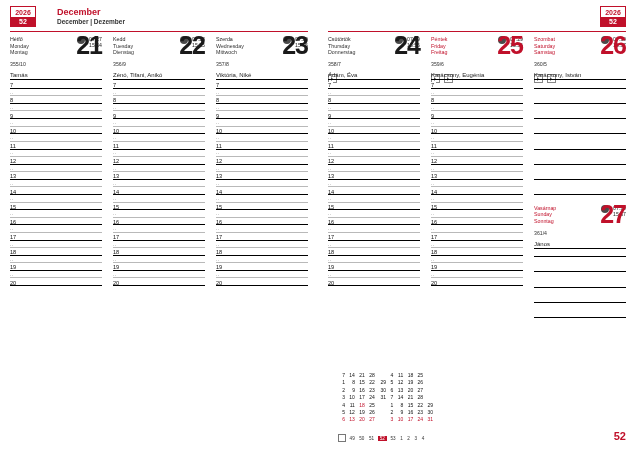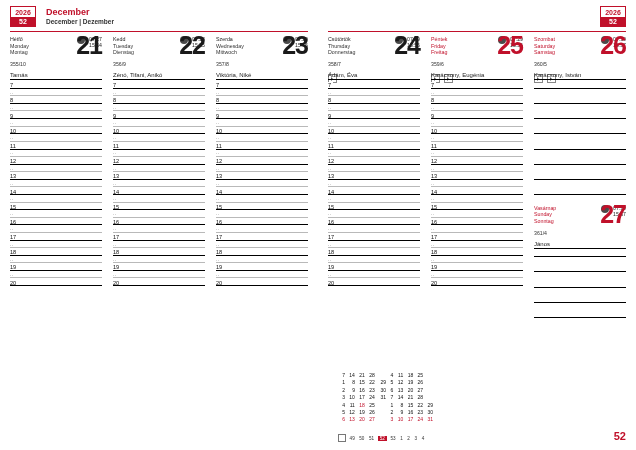--- a/index.html
+++ b/index.html
@@ -16,21 +16,21 @@
   .half.right{left:318px;}
 
   
   .hdr{position:absolute;top:6px;height:26px;}
   .yearbox{
     width:26px;border:1px solid #c0102a;box-sizing:border-box;
     text-align:center;font-size:7px;line-height:9px;font-weight:bold;
   }
   .yearbox .y{color:#c0102a;padding-top:1px;}
   .yearbox .w{background:#c0102a;color:#fff;}
-  .hdr-left{left:10px;display:flex;align-items:flex-start;gap:10px;}
+  .hdr-left{left:10px;display:flex;align-items:flex-start;gap:21px;}
   .hdr-right{right:10px;display:flex;align-items:flex-start;gap:5px;flex-direction:row-reverse;}
   .month-title{font-size:9px;font-weight:bold;color:#c0102a;line-height:10px;padding-top:1px;}
   .month-sub{font-size:6.5px;font-weight:bold;color:#333;line-height:9px;}
   .hdr-rule{position:absolute;height:1px;background:#c0102a;top:31px;}
   .hdr-rule.l{left:10px;width:298px;}
   .hdr-rule.r{right:10px;width:298px;}
 
   
   .cols{position:absolute;top:36px;left:0;width:318px;}
   .col{position:absolute;width:92px;}

